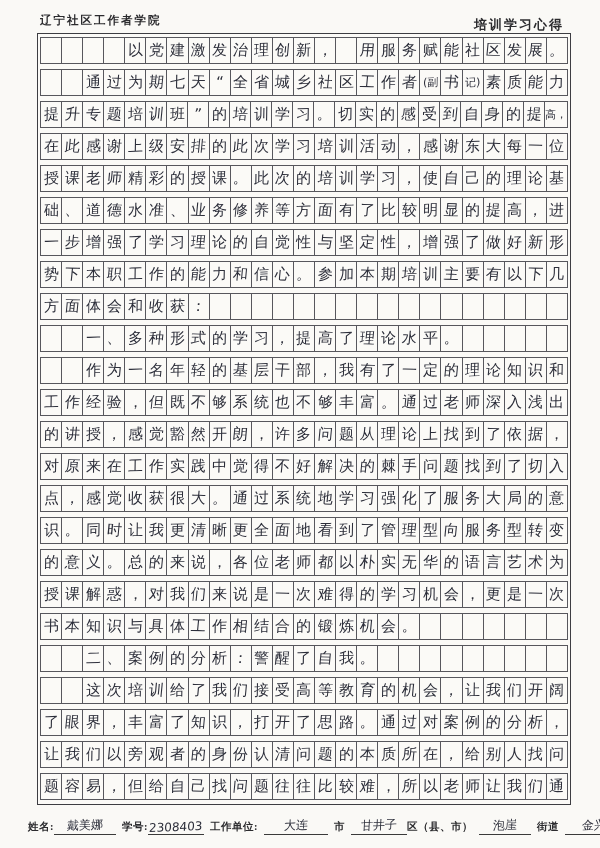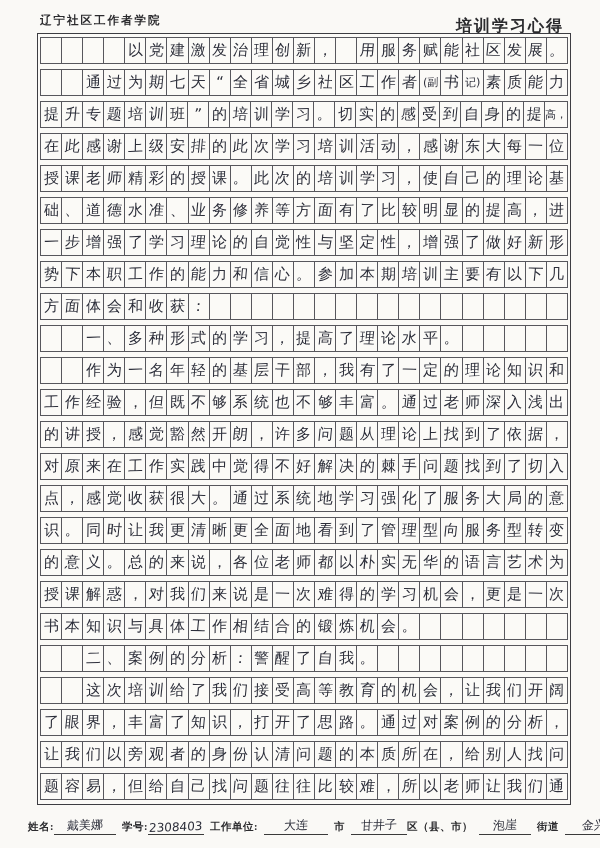--- a/index.html
+++ b/index.html
@@ -1,20 +1,20 @@
 <!DOCTYPE html>
 <html><head>
 <meta charset="utf-8">
 <style>
   html,body{margin:0;padding:0;}
   body{width:600px;height:848px;background:#e9e8e4;font-family:"Liberation Serif",serif;}
   .page{position:relative;width:600px;height:848px;background:#faf9f6;overflow:hidden;}
   
   .hdr-left{position:absolute;left:40px;top:13px;font-size:11.5px;letter-spacing:2px;color:#2b2b2e;font-weight:bold;}
-  .hdr-right{position:absolute;right:36px;top:16px;font-size:16px;letter-spacing:2px;color:#2b2b2e;font-weight:bold;}
+  .hdr-right{position:absolute;right:36px;top:16px;font-size:13px;letter-spacing:2px;color:#2b2b2e;font-weight:bold;}
   
   .grid{position:absolute;left:37px;top:33px;width:528px;border:1.5px solid #3d3d42;padding:3px 2px 4px 2px;background:#fbfaf7;}
   .grow{display:flex;height:27px;margin-bottom:5px;}
   .grow:last-child{margin-bottom:0;}
   .cell{flex:1 1 0;border:1px solid #57575d;margin-left:-1px;display:flex;align-items:center;justify-content:center;overflow:visible;}
   .cell:first-child{margin-left:0;}
   .hw{font-family:"DejaVu Sans",sans-serif;font-size:15px;color:#2c2e3a;line-height:1;display:inline-block;white-space:nowrap;transform:rotate(-2deg) skewX(-3deg);}
   .cell:nth-child(even) .hw{transform:rotate(1.5deg) skewX(-4deg);}
   .hw.small{font-size:11px;}
   

